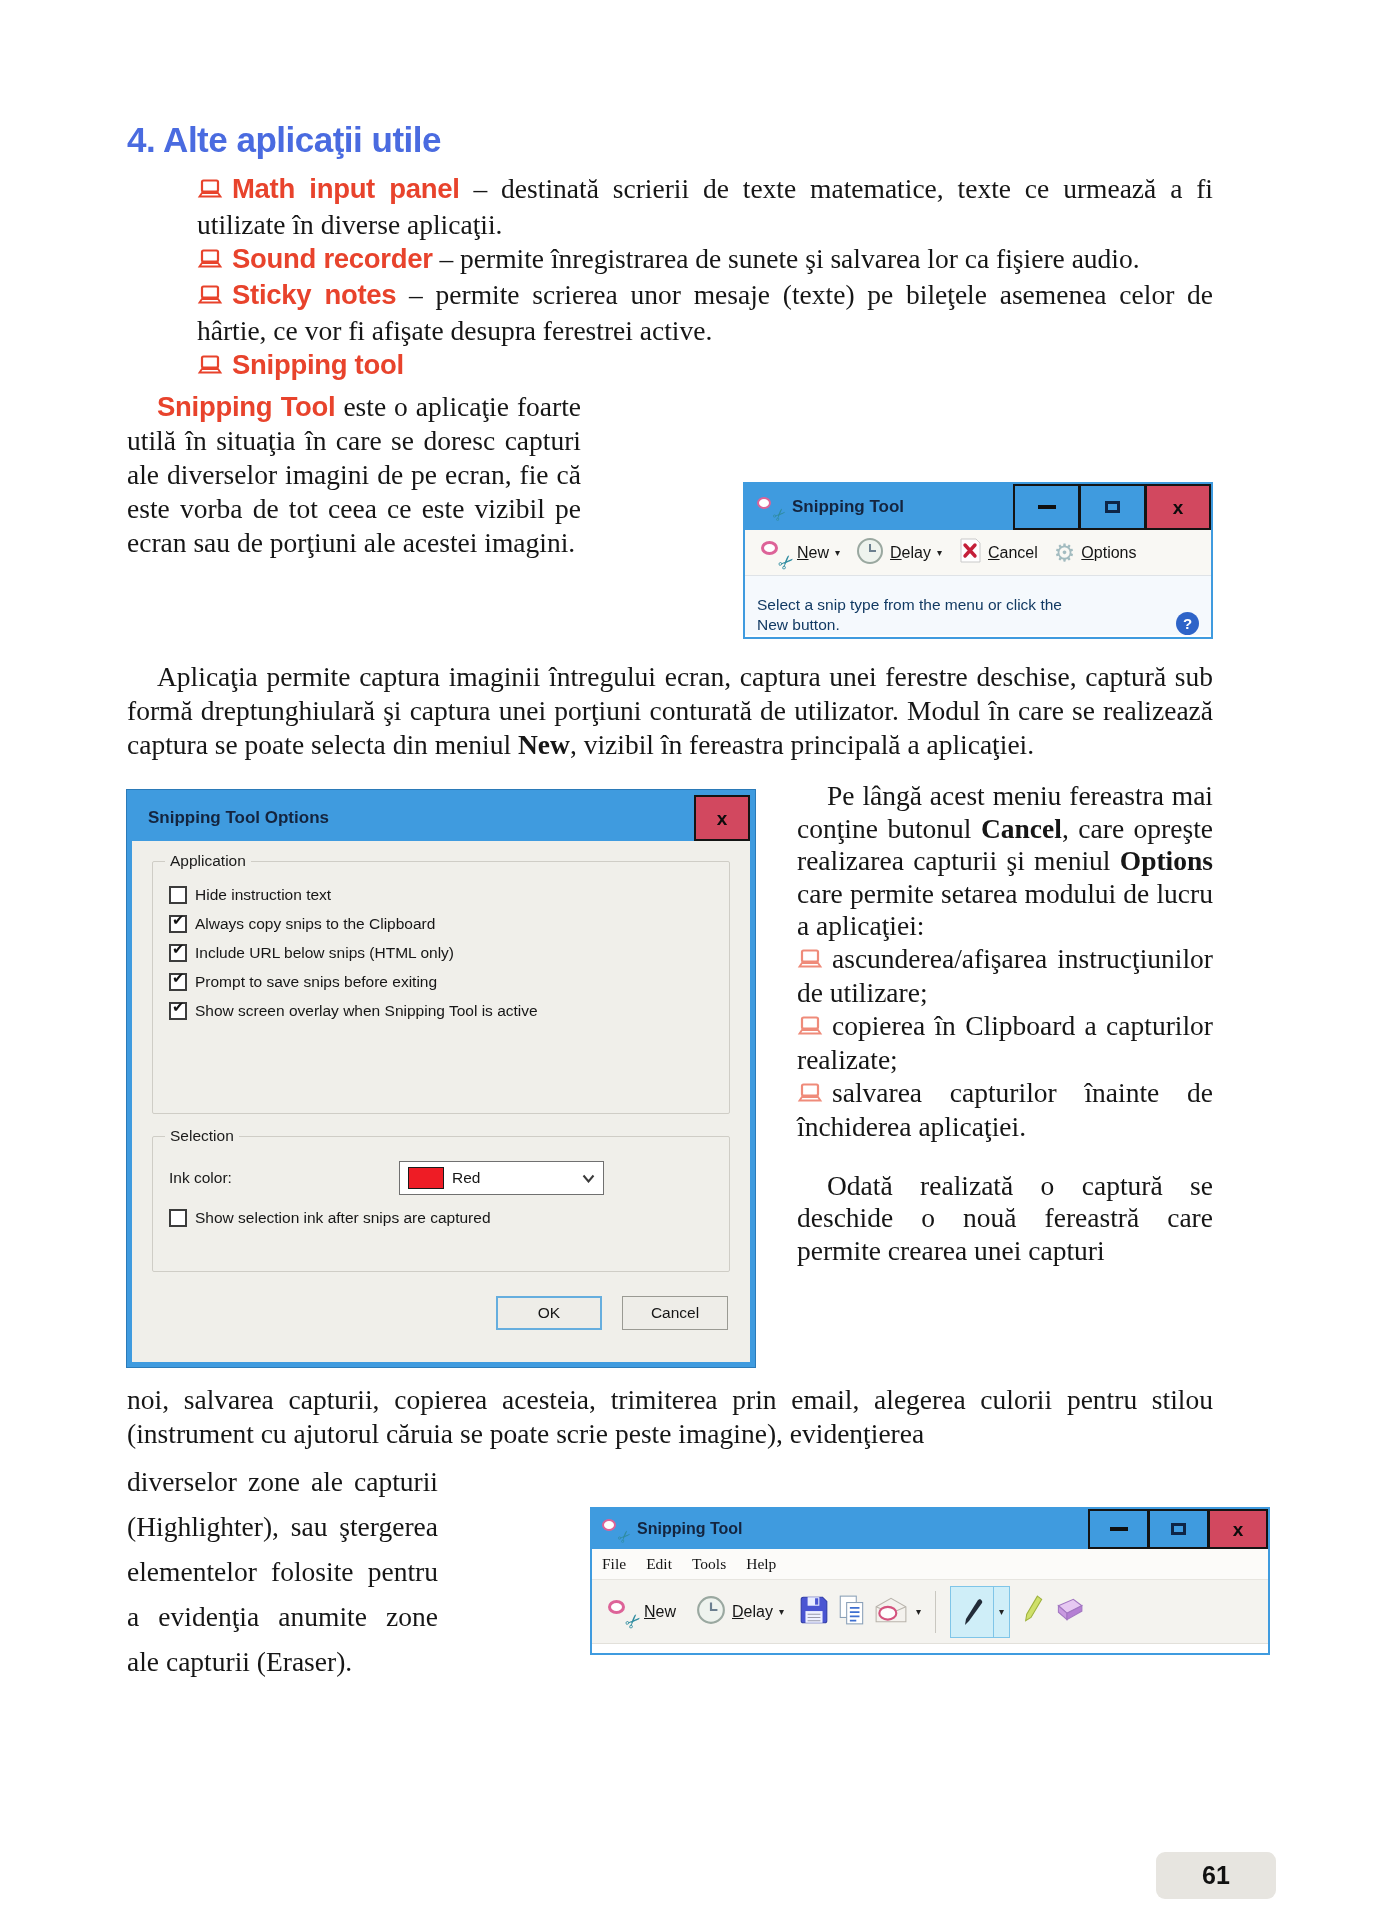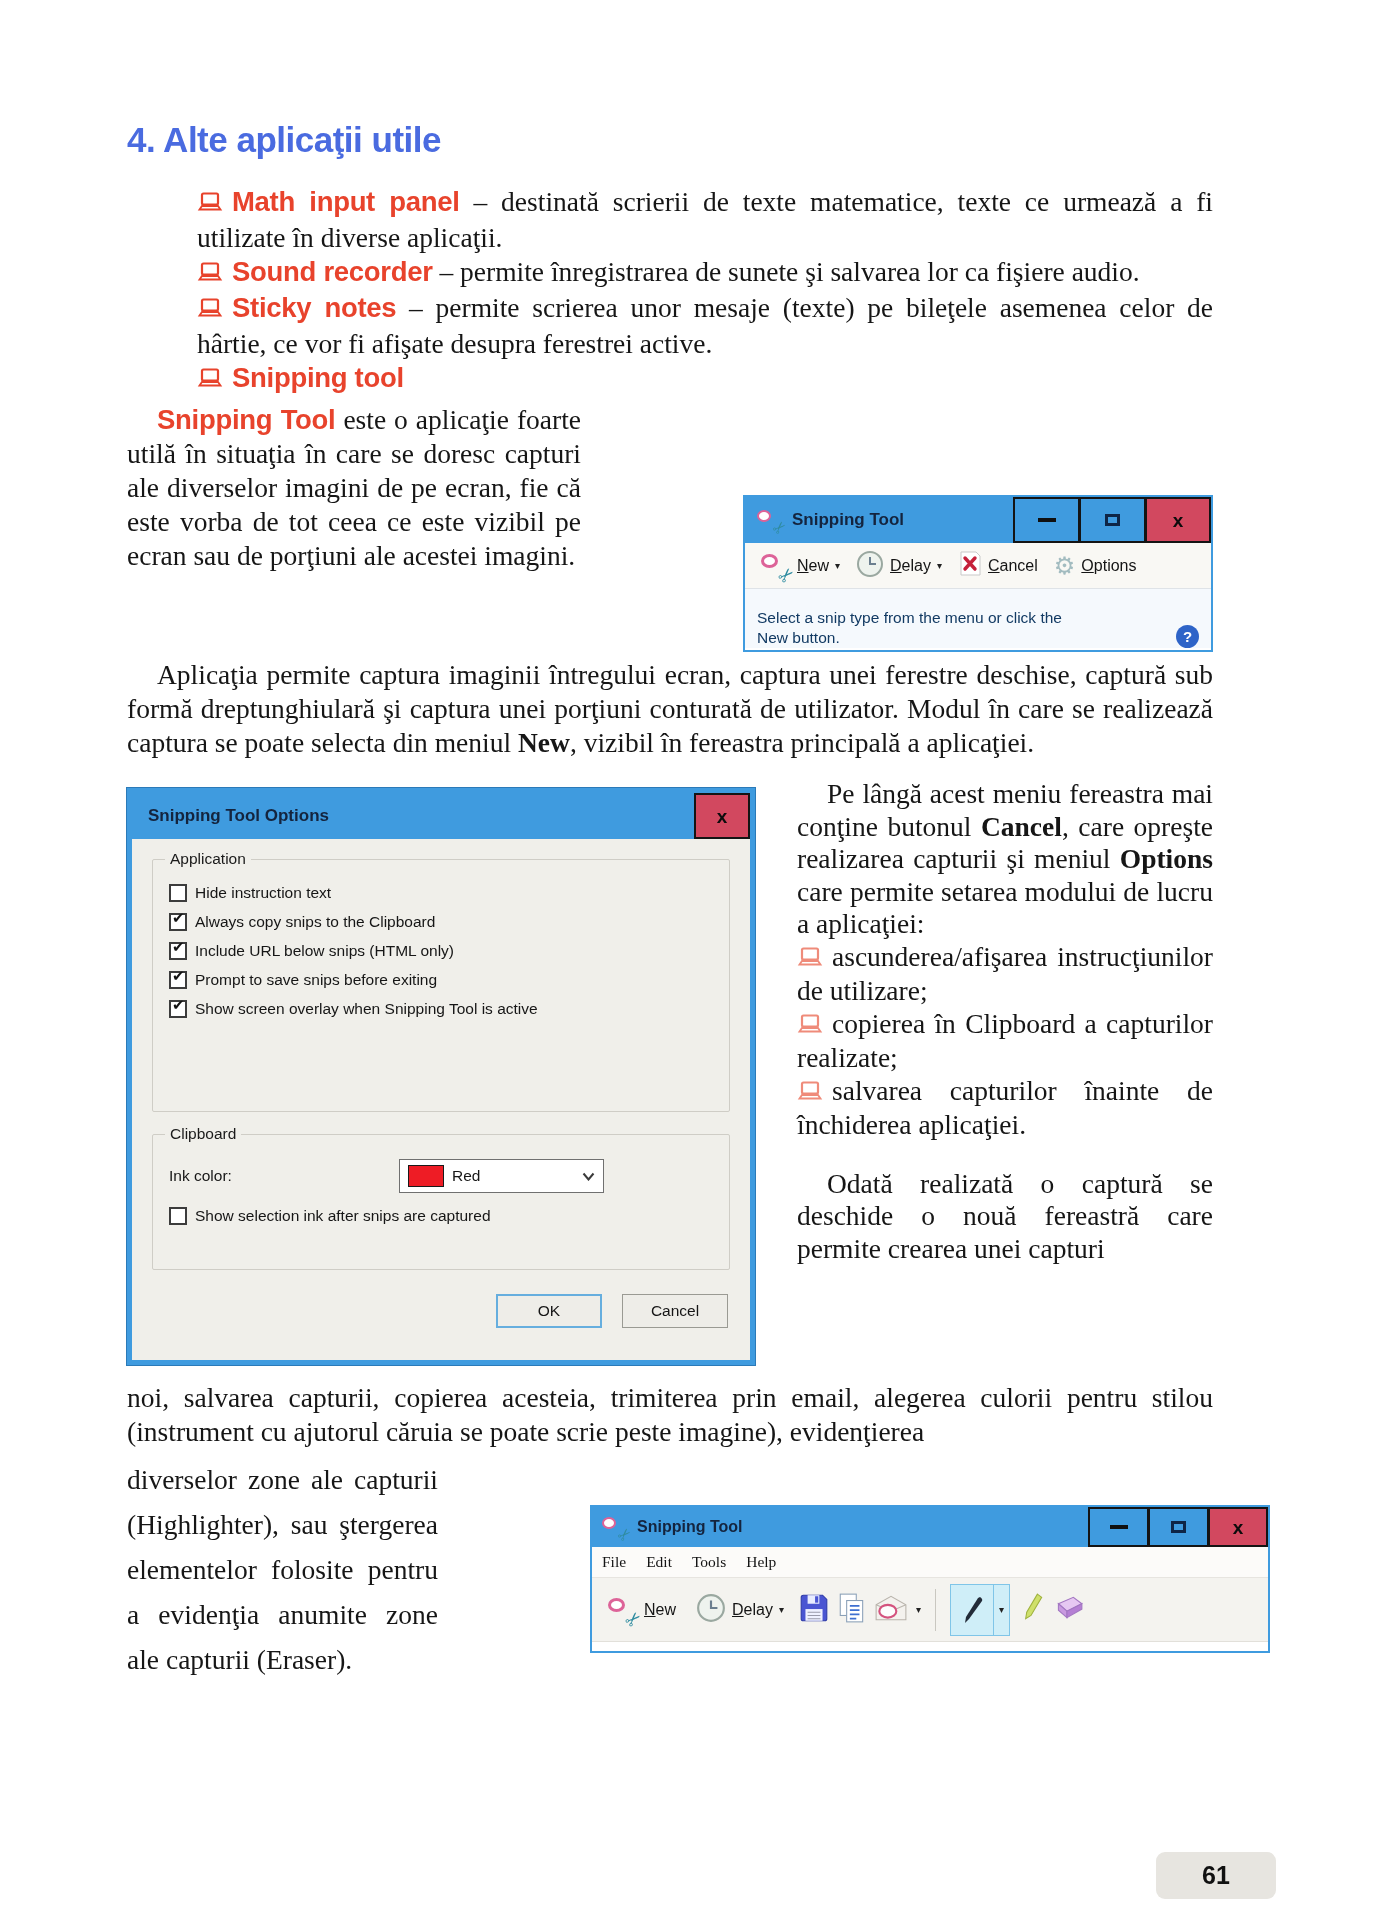--- a/index.html
+++ b/index.html
@@ -3,32 +3,32 @@
 <meta charset="utf-8">
 <style>
   * { margin:0; padding:0; box-sizing:border-box; }
   body { background:#ffffff; }
   .page { position:relative; width:1378px; height:1929px; background:#ffffff; overflow:hidden;
           font-family:"Liberation Serif", serif; color:#161616; }
   .content { width:1086px; margin-left:127px; padding-top:120px; }
 
   
   h1.heading { font-family:"Liberation Sans", sans-serif; font-weight:bold; font-size:35px;
-               letter-spacing:-0.5px; color:#4a6be0; margin-bottom:25px; }
+               letter-spacing:-0.5px; color:#4a6be0; margin-bottom:12px; }
   p.body { font-size:27.5px; line-height:34px; text-align:justify; }
   p.indent { text-indent:30px; }
   .bullets { margin-left:70px; }
   .bullet-item { font-size:27.5px; line-height:34px; text-align:justify; }
   .rlabel { font-family:"Liberation Sans", sans-serif; font-weight:bold; color:#e8432c;
             letter-spacing:-0.3px; }
   .blt-icon { display:inline-block; vertical-align:-2px; margin-right:9px; color:#e8432c; }
   .blt-icon.lite { color:#ef8b7a; }
   .sec { display:flow-root; }
   .snipsec { margin-top:6px; }
-  .p3 { clear:both; margin-top:6px; }
+  .p3 { clear:both; margin-top:21px; }
   .sec2 { margin-top:18px; }
   .p6 { clear:both; margin-top:16px; }
   .sec3 { margin-top:0; }
   .p7 { font-size:27.5px; line-height:45px; text-align:justify; margin-top:8px; }
   .rightcol p { font-size:27.5px; line-height:32.5px; text-align:justify; }
   .rightcol .bullet-line { font-size:27.5px; line-height:32.5px; text-align:justify; }
   .odata { margin-top:26px; }
 
   
   .win1 { float:right; width:470px; height:157px; margin-left:162px; margin-top:92px;
@@ -253,21 +253,21 @@
               <span class="cblabel">Prompt to save snips before exiting</span>
             </div>
             <div class="cbrow">
               <span class="cb">
                   <span class="chk">✔</span>
                 </span>
               <span class="cblabel">Show screen overlay when Snipping Tool is active</span>
             </div>
           </div>
           <div class="group selgroup">
-            <span class="group-label">Clipboard</span>
+            <span class="group-label">Selection</span>
             <div class="inkrow">
               <span class="inklabel">Ink color:</span>
               <span class="dropdown">
                 <span class="swatch"></span>
                 <span class="ddvalue">Red</span>
                 <span class="chev"><svg width="13" height="9" viewBox="0 0 13 9">
                       <path d="M1.5 1.5 L6.5 7.5 L11.5 1.5" stroke="#3a3a3a" stroke-width="2" fill="none"></path>
                     </svg></span>
               </span>
             </div>

